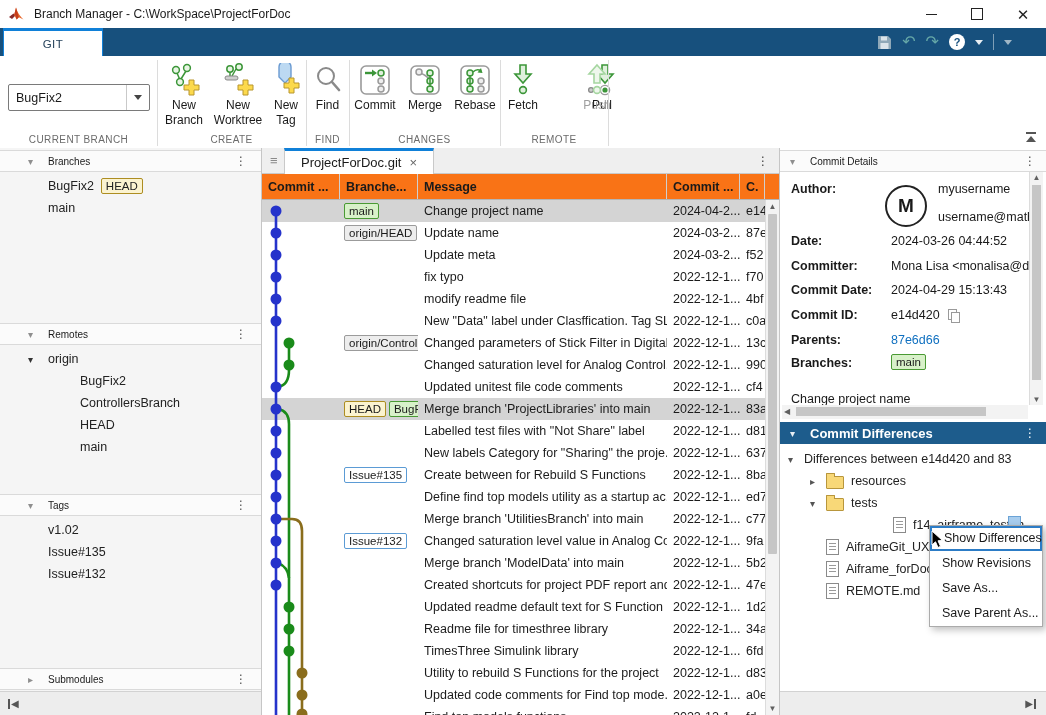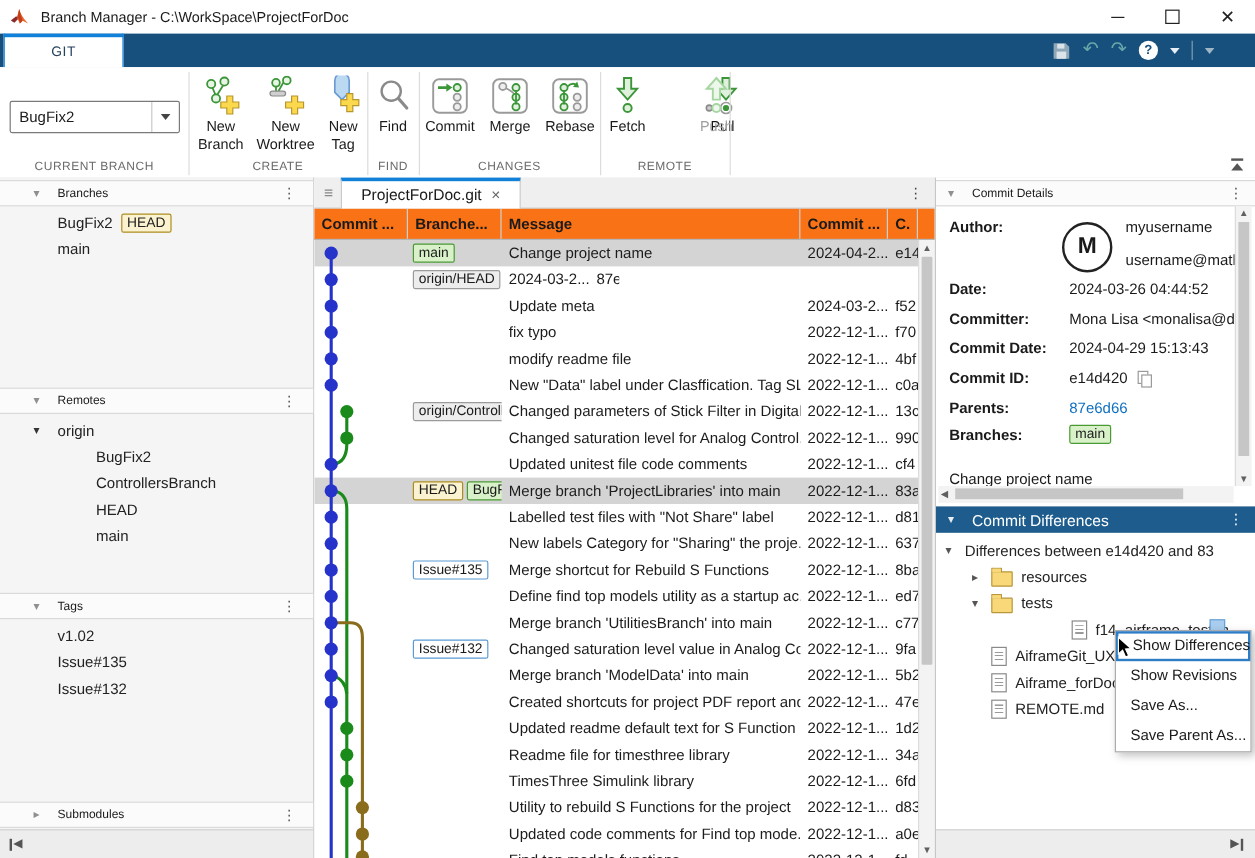--- a/index.html
+++ b/index.html
@@ -89,21 +89,21 @@
   .copy-icon i{left:0;top:0;} .copy-icon b{left:3px;top:3px;}
   .cd-vscroll{position:absolute;left:249px;top:24px;width:14px;height:233px;background:#f3f3f3;border-left:1px solid #dcdcdc;box-sizing:border-box;}
   .cd-vscroll .up{position:absolute;top:1px;width:100%;text-align:center;font-size:8px;color:#606060;}
   .cd-vscroll .down{position:absolute;bottom:1px;width:100%;text-align:center;font-size:8px;color:#606060;}
   .cd-vscroll .thumb{position:absolute;left:2px;top:13px;width:9px;height:195px;background:#c6c6c6;}
   .cd-hscroll{position:absolute;left:2px;top:257px;width:246px;height:14px;background:#f3f3f3;}
   .cd-hscroll .left{position:absolute;left:2px;top:2px;font-size:8px;color:#606060;}
   .cd-hscroll .thumb{position:absolute;left:14px;top:2px;width:190px;height:9px;background:#c6c6c6;}
   .cdf-header{position:absolute;left:0;top:274px;width:100%;height:22px;background:#1d5c8c;display:flex;align-items:center;color:#fff;box-sizing:border-box;}
   .cdf-header .tri{width:20px;padding-left:10px;font-size:10px;color:#e8eef3;}
-  .cdf-header .ph-label{font-weight:normal;font-size:13px;}
+  .cdf-header .ph-label{font-weight:bold;font-size:13px;}
   .cdf-header .kebab{position:absolute;right:10px;font-size:12px;color:#fff;}
   .tree{position:absolute;left:0;top:300px;width:100%;}
   .tree-row{position:relative;height:22px;display:flex;align-items:center;color:#222;}
   .tree-row.lvl0{padding-left:8px;}
   .tree-row.lvl1{padding-left:30px;}
   .tree-row.lvl2{padding-left:97px;}
   .expander{width:16px;color:#555;font-size:10px;flex:none;}
   .expander.open::before{content:"▾";}
   .expander.closed::before{content:"▸";}
   .tree-icon{flex:none;margin-right:7px;position:relative;}
@@ -412,20 +412,21 @@
             <div class="c-date">2024-04-2...</div>
             <div class="c-hash">e14</div>
           </div>
 
           <div class="crow">
             <div class="c-graph"></div>
             <div class="c-badges">
               <span class="badge b-gray">origin/HEAD</span>
 
             </div>
+            <div class="c-msg">Update name</div>
             <div class="c-date">2024-03-2...</div>
             <div class="c-hash">87e</div>
           </div>
 
           <div class="crow">
             <div class="c-graph"></div>
             <div class="c-badges">
               
               
             </div>
@@ -532,21 +533,21 @@
             <div class="c-date">2022-12-1...</div>
             <div class="c-hash">637</div>
           </div>
 
           <div class="crow">
             <div class="c-graph"></div>
             <div class="c-badges">
               <span class="badge b-blue">Issue#135</span>
 
             </div>
-            <div class="c-msg">Merge shortcut for Rebuild S Functions</div>
+            <div class="c-msg">Create between for Rebuild S Functions</div>
             <div class="c-date">2022-12-1...</div>
             <div class="c-hash">8ba</div>
           </div>
 
           <div class="crow">
             <div class="c-graph"></div>
             <div class="c-badges">
               
               
             </div>

